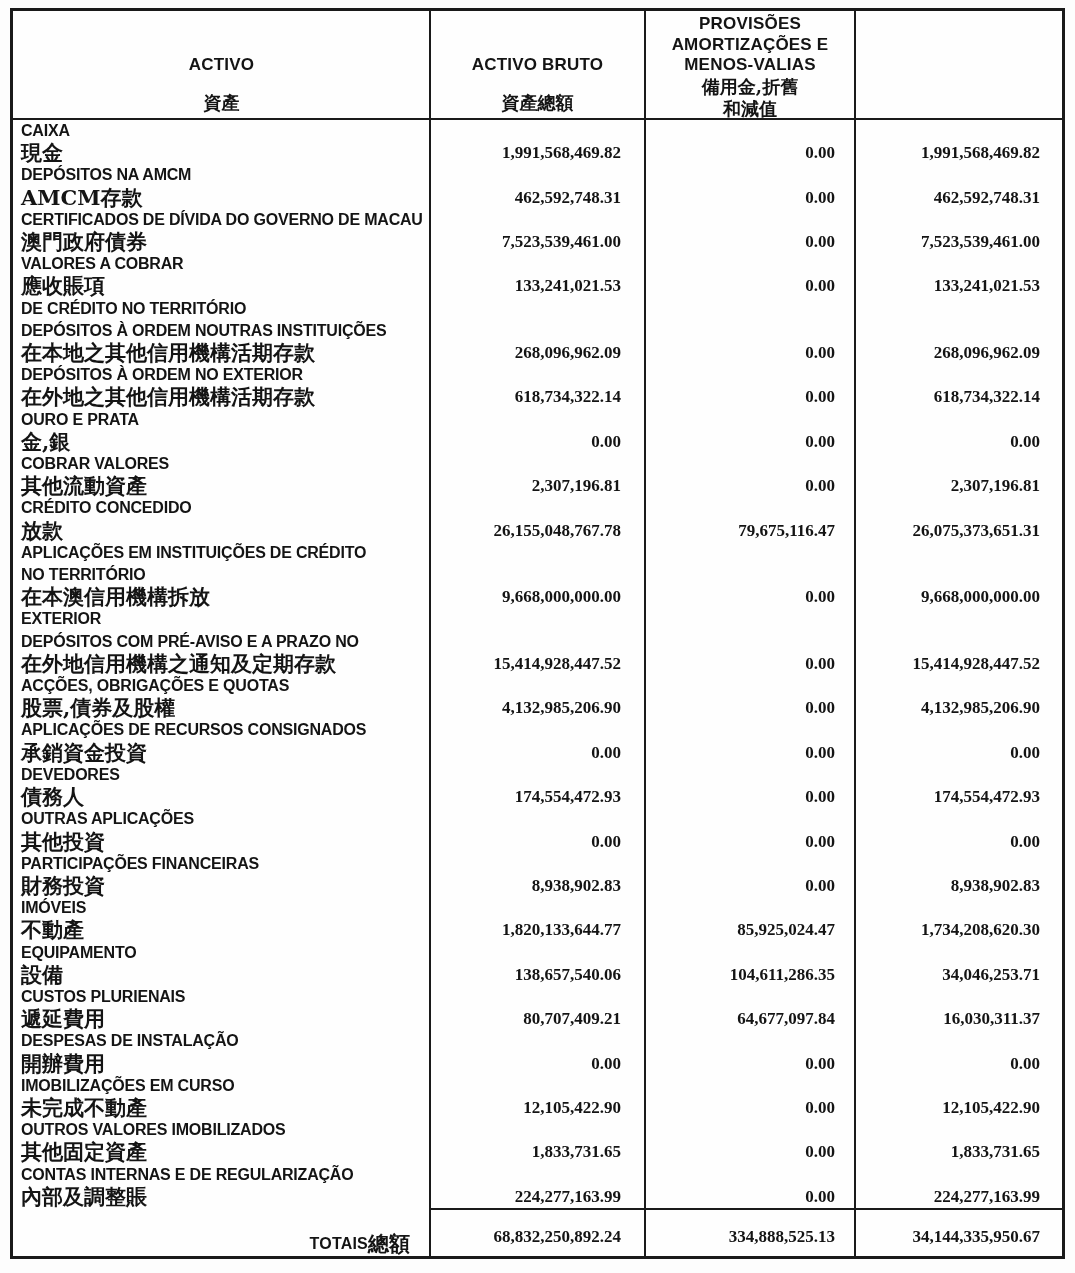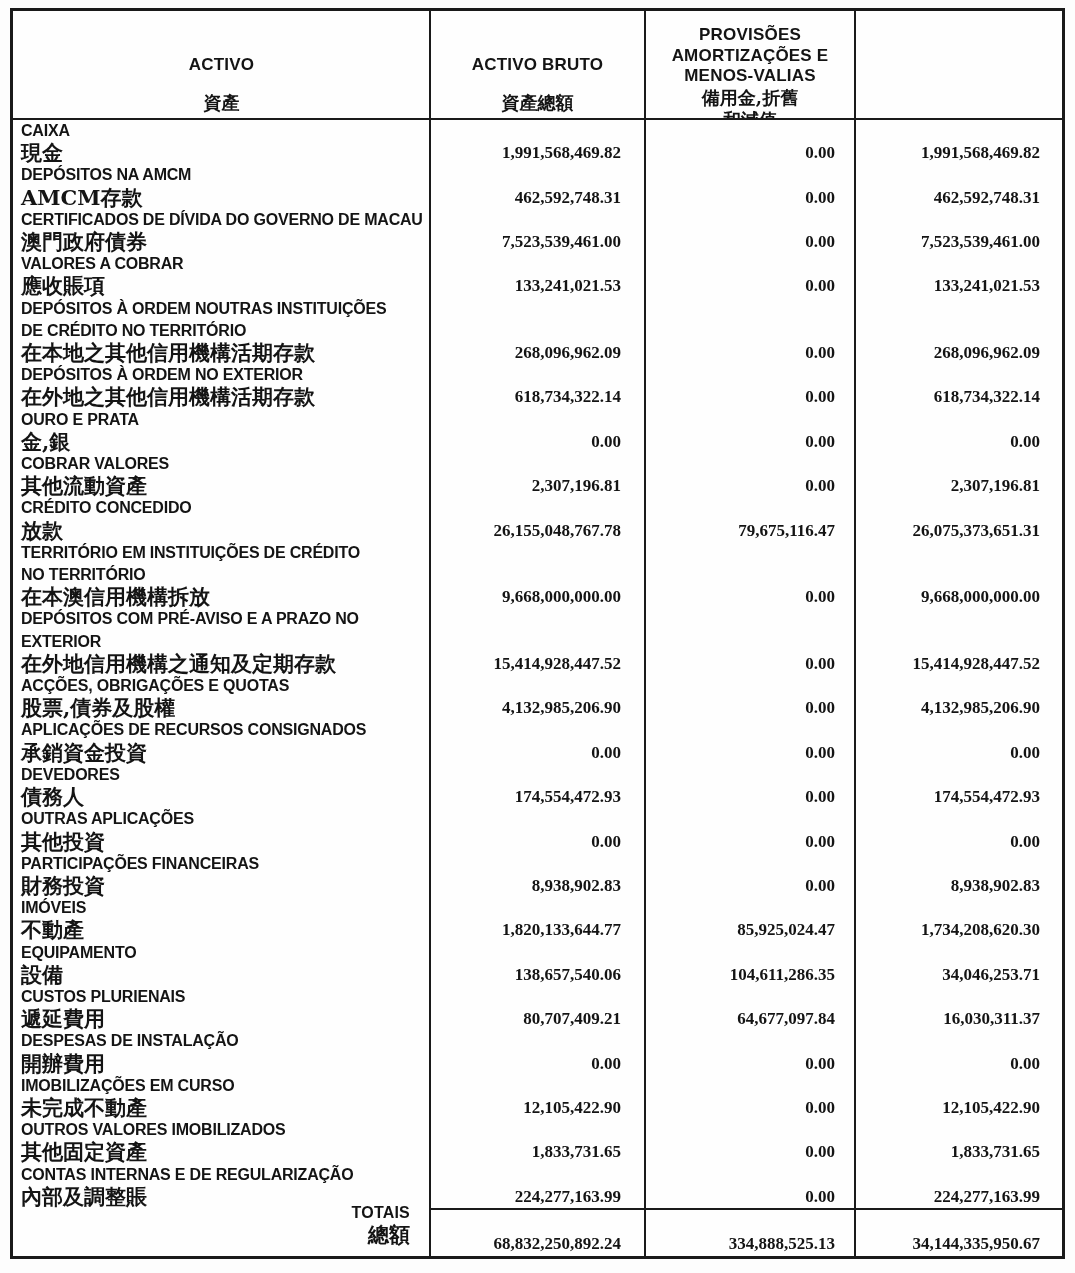--- a/index.html
+++ b/index.html
@@ -50,21 +50,21 @@
     font-weight:bold; font-size:17px; line-height:21px;
     letter-spacing:0.2px;
   }
   .h-zh {
     font-family:"DejaVu Serif", serif;
     font-weight:bold; font-size:18px; line-height:22px;
   }
   .h-main { justify-content:flex-start; }
   .h-main .h-pt { margin-top:43px; }
   .h-main .h-zh { margin-top:17px; }
-  .h-prov { justify-content:flex-start; padding-top:14px; }
+  .h-prov { justify-content:flex-start; padding-top:3px; }
   .h-prov .h-pt { line-height:20.5px; margin-top:0; }
   .h-prov .h-zh { line-height:22px; margin-top:0; }
 
   
   .body { flex:1 1 auto; display:flex; flex-direction:column; overflow:hidden; }
   .lbl { padding-left:8px; overflow:hidden; }
   .pt {
     font-weight:bold; font-size:16px; line-height:22.2px;
     letter-spacing:-0.2px; white-space:nowrap;
   }
@@ -80,25 +80,25 @@
     white-space:nowrap;
   }
   .num.c2 { padding-right:24px; }
   .num.c3 { padding-right:20px; }
   .num.c4 { padding-right:22px; }
 
   
   .totals { height:48px; flex:0 0 auto; box-sizing:border-box; }
   .totals .cell { box-sizing:border-box; height:48px; }
   .totals .t-lbl {
-    display:flex; flex-direction:column; align-items:flex-end;
-    justify-content:flex-end; padding-right:20px; padding-bottom:10px;
+    display:flex; flex-direction:row; align-items:flex-end;
+    justify-content:flex-end; padding-right:20px; padding-bottom:1px;
   }
   .totals .t-lbl .pt { letter-spacing:0.2px; }
-  .totals .num { border-top:2px solid #1a1a1a; padding-bottom:1px; }
+  .totals .num { border-top:2px solid #1a1a1a; padding-bottom:8px; }
 </style>
 </head>
 <body>
 
 <div class="page">
   <div class="table">
 
     <div class="vline v1"></div>
     <div class="vline v2"></div>
     <div class="vline v3"></div>
@@ -153,22 +153,22 @@
           <div class="cell lbl">
             <div class="pt">VALORES A COBRAR</div>
             <div class="zh">應收賬項</div>
           </div>
           <div class="cell num c2">133,241,021.53</div>
           <div class="cell num c3">0.00</div>
           <div class="cell num c4">133,241,021.53</div>
         </div>
         <div class="grid-row">
           <div class="cell lbl">
+            <div class="pt">DE CRÉDITO NO TERRITÓRIO</div>
             <div class="pt">DEPÓSITOS À ORDEM NOUTRAS INSTITUIÇÕES</div>
-            <div class="pt">DE CRÉDITO NO TERRITÓRIO</div>
             <div class="zh">在本地之其他信用機構活期存款</div>
           </div>
           <div class="cell num c2">268,096,962.09</div>
           <div class="cell num c3">0.00</div>
           <div class="cell num c4">268,096,962.09</div>
         </div>
         <div class="grid-row">
           <div class="cell lbl">
             <div class="pt">DEPÓSITOS À ORDEM NO EXTERIOR</div>
             <div class="zh">在外地之其他信用機構活期存款</div>
@@ -199,32 +199,32 @@
           <div class="cell lbl">
             <div class="pt">CRÉDITO CONCEDIDO</div>
             <div class="zh">放款</div>
           </div>
           <div class="cell num c2">26,155,048,767.78</div>
           <div class="cell num c3">79,675,116.47</div>
           <div class="cell num c4">26,075,373,651.31</div>
         </div>
         <div class="grid-row">
           <div class="cell lbl">
-            <div class="pt">TERRITÓRIO EM INSTITUIÇÕES DE CRÉDITO</div>
+            <div class="pt">APLICAÇÕES EM INSTITUIÇÕES DE CRÉDITO</div>
             <div class="pt">NO TERRITÓRIO</div>
             <div class="zh">在本澳信用機構拆放</div>
           </div>
           <div class="cell num c2">9,668,000,000.00</div>
           <div class="cell num c3">0.00</div>
           <div class="cell num c4">9,668,000,000.00</div>
         </div>
         <div class="grid-row">
           <div class="cell lbl">
+            <div class="pt">EXTERIOR</div>
             <div class="pt">DEPÓSITOS COM PRÉ-AVISO E A PRAZO NO</div>
-            <div class="pt">EXTERIOR</div>
             <div class="zh">在外地信用機構之通知及定期存款</div>
           </div>
           <div class="cell num c2">15,414,928,447.52</div>
           <div class="cell num c3">0.00</div>
           <div class="cell num c4">15,414,928,447.52</div>
         </div>
         <div class="grid-row">
           <div class="cell lbl">
             <div class="pt">ACÇÕES, OBRIGAÇÕES E QUOTAS</div>
             <div class="zh">股票,債券及股權</div>

